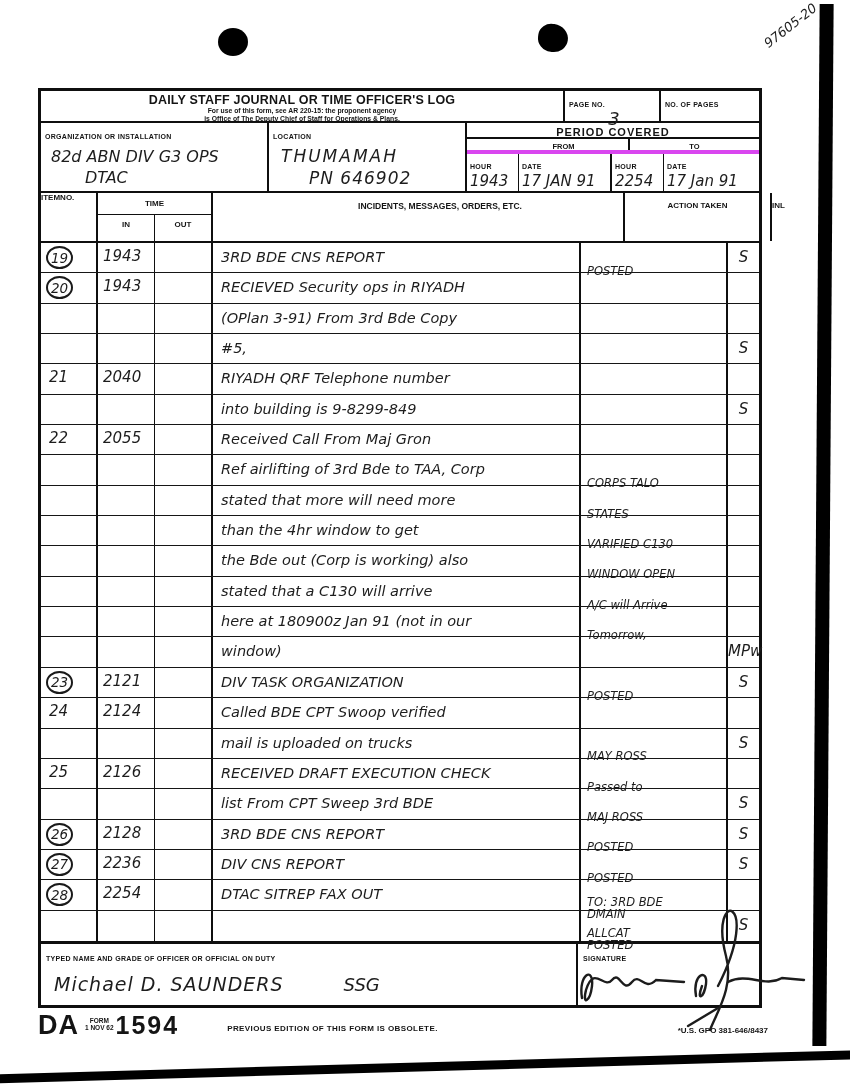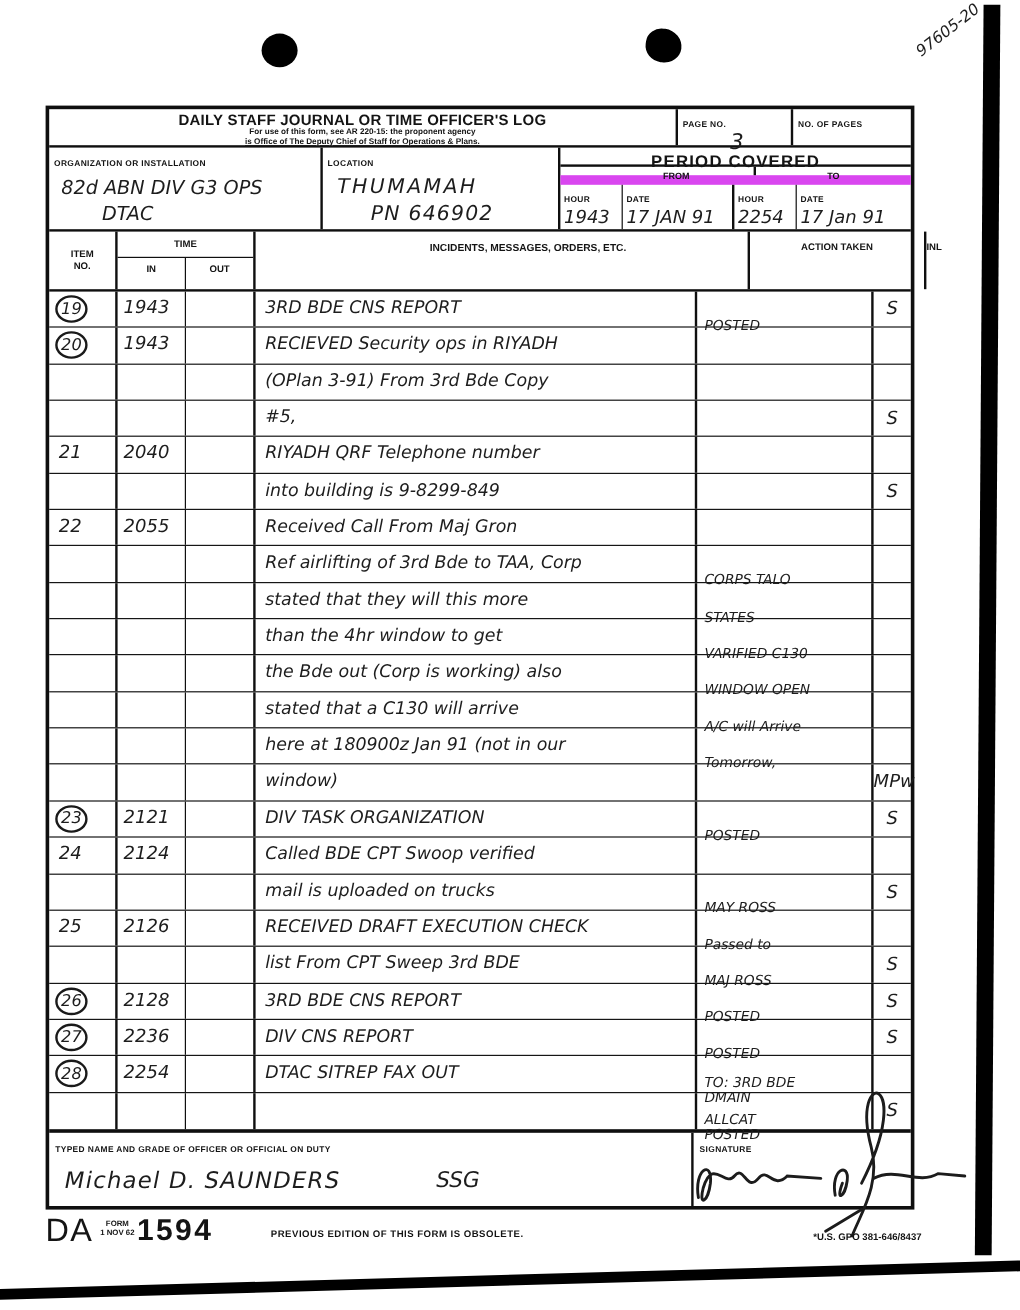--- a/index.html
+++ b/index.html
@@ -35,36 +35,36 @@
 
   
   .hdr2 { display:flex; height:70px; border-bottom:2.5px solid #0f0f0f; }
   .org-cell { flex:0 0 228px; border-right:2px solid #0f0f0f; padding:2px 0 0 4px; }
   .loc-cell { flex:0 0 198px; border-right:2.5px solid #0f0f0f; padding:2px 0 0 4px; }
   .org-l1 { font-size:16px; margin:4px 0 0 6px; white-space:nowrap; }
   .org-l2 { font-size:16px; margin:2px 0 0 40px; }
   .loc-l1 { font-size:17px; margin:3px 0 0 8px; letter-spacing:2px; }
   .loc-l2 { font-size:17px; margin:2px 0 0 36px; letter-spacing:1px; }
   .period-cell { flex:1; display:flex; flex-direction:column; }
-  .pc-title { height:16px; border-bottom:2px solid #0f0f0f; text-align:center; font-size:14px; font-weight:bold; letter-spacing:1px; padding-top:3px; }
-  .pc-fromto { display:flex; height:15px; border-bottom:8px solid #d946ef;padding-left:32px; }
+  .pc-title { height:16px; border-bottom:2px solid #0f0f0f; text-align:center; font-size:11px; font-weight:bold; letter-spacing:1px; padding-top:3px; }
+  .pc-fromto { display:flex; height:15px; border-bottom:4px solid #d946ef;padding-left:32px; }
   .pc-fromto > div { flex:1; text-align:center; font-size:7.5px; font-weight:bold; padding-top:3px; }
   .pc-fromto > div:first-child { border-right:2px solid #0f0f0f; }
   .pc-vals { display:flex; flex:1; }
   .pc-vals > div { padding:1px 0 0 3px; overflow:visible; }
   .pc-hour1 { flex:0 0 52px; border-right:1.8px solid #0f0f0f; }
   .pc-date1 { flex:0 0 93px; border-right:2px solid #0f0f0f; }
   .pc-hour2 { flex:0 0 52px; border-right:1.8px solid #0f0f0f; }
   .pc-date2 { flex:1; }
   .pc-vals .hw { display:block; font-size:15px; line-height:16px; white-space:nowrap; }
 
   
   .thead { display:flex; height:50px; border-bottom:2.5px solid #0f0f0f; }
   .th { font-size:8px; font-weight:bold; text-align:center; }
-  .th-item { flex:0 0 57px; border-right:2px solid #0f0f0f; display:flex; flex-direction:column; justify-content:center; line-height:10px; }
+  .th-item { flex:0 0 57px; border-right:2px solid #0f0f0f; display:flex; flex-direction:row; line-height:10px; }
   .th-time { flex:0 0 115px; border-right:2.7px solid #0f0f0f; display:flex; flex-direction:column; }
   .th-time-top { height:22px; border-bottom:1.8px solid #0f0f0f; padding-top:6px; }
   .th-time-bot { flex:1; display:flex; }
   .th-in { flex:0 0 57px; border-right:1.8px solid #0f0f0f; padding-top:5px; }
   .th-out { flex:1; padding-top:5px; }
   .th-inc { flex:0 0 368px; border-right:2.5px solid #0f0f0f; display:flex; align-items:flex-start; justify-content:center; padding-top:8px; font-size:8.5px;margin-left:44px; }
   .th-act { flex:0 0 147px; border-right:2px solid #0f0f0f; padding-top:8px; }
   .th-inl { flex:1; padding-top:8px; }
 
   
@@ -81,29 +81,29 @@
   .c-act .hw { font-size:11.5px; line-height:11.5px; white-space:pre-line;margin-top:28px; }
   .c-inl .hw { font-size:15px; line-height:28px; }
   .c-in .hw { font-size:15px; line-height:27px; padding-left:5px; }
   .item-plain { font-size:15px; line-height:27px; padding-left:8px; display:inline-block; }
   .item-circ { display:inline-flex; width:27px; height:23px; border:2px solid #1a1a1a; border-radius:50%;
                align-items:center; justify-content:center; font-size:13.5px; margin:3px 0 0 5px; }
 
   
   .sig-row { display:flex; height:64px; border-top:3px solid #0f0f0f; }
   .sig-left { flex:0 0 537px; border-right:2.5px solid #0f0f0f; padding:3px 0 0 5px; }
-  .sig-name-line { display:flex; margin:8px 0 0 8px; align-items:center;gap:20px; }
+  .sig-name-line { display:flex; margin:8px 0 0 8px; align-items:flex-end; }
   .sig-name { font-size:19px; letter-spacing:1px; }
   .sig-grade { font-size:18px; margin-left:60px; }
   .sig-right { flex:1; position:relative; padding:3px 0 0 5px; }
   .sig-svg { position:absolute; left:-10px; top:-66px; pointer-events:none; }
 
   
   .footer { position:absolute; left:38px; top:1012px; width:760px; display:flex; align-items:flex-start; }
-  .f-da { font-size:27px; font-weight:normal; letter-spacing:1px; line-height:26px; }
+  .f-da { font-size:27px; font-weight:bold; letter-spacing:1px; line-height:26px; }
   .f-stack { margin:5px 2px 0 6px; text-align:center; }
   .f-stack div { font-size:6.5px; font-weight:bold; line-height:7px; }
   .f-num { font-size:25px; font-weight:bold; letter-spacing:2px; line-height:26px; }
   .f-obsolete { font-size:8px; font-weight:bold; margin:12px 0 0 48px; letter-spacing:0.4px; }
   .f-gpo { font-size:8px; font-weight:bold; margin:14px 30px 0 auto; }
 </style>
 </head>
 <body>
 
 <div class="page">
@@ -253,21 +253,21 @@
           <div class="c c-inc"><span class="hw">Ref airlifting of 3rd Bde to TAA, Corp</span></div>
           <div class="c c-act">
             <span class="hw">CORPS TALO</span>
           </div>
           <div class="c c-inl"></div>
         </div>
         <div class="trow">
           <div class="c c-item"></div>
           <div class="c c-in"></div>
           <div class="c c-out"></div>
-          <div class="c c-inc"><span class="hw">stated that they will this more</span></div>
+          <div class="c c-inc"><span class="hw">stated that more will need more</span></div>
           <div class="c c-act">
             <span class="hw">STATES</span>
           </div>
           <div class="c c-inl"></div>
         </div>
         <div class="trow">
           <div class="c c-item"></div>
           <div class="c c-in"></div>
           <div class="c c-out"></div>
           <div class="c c-inc"><span class="hw">than the 4hr window to get</span></div>

